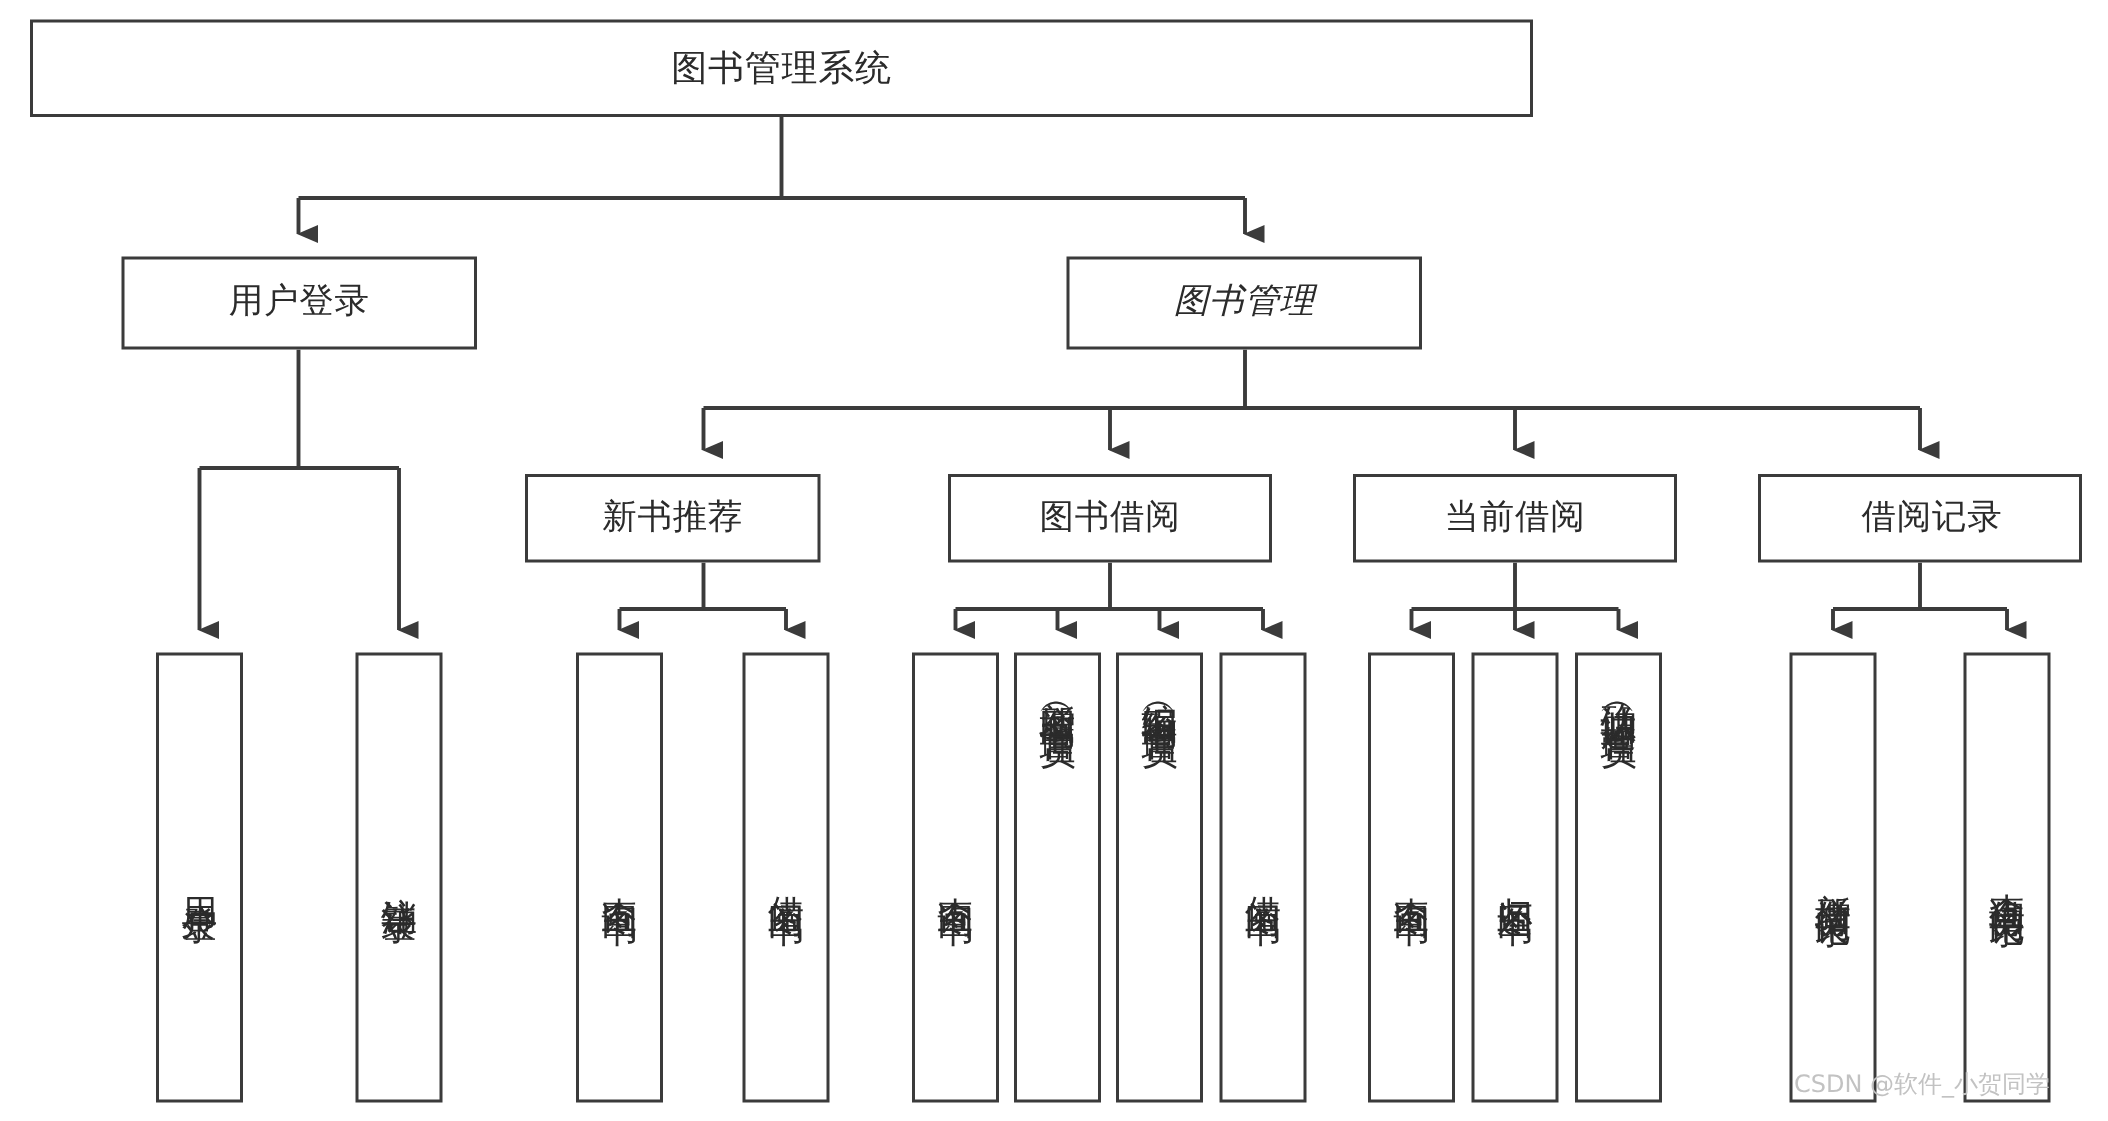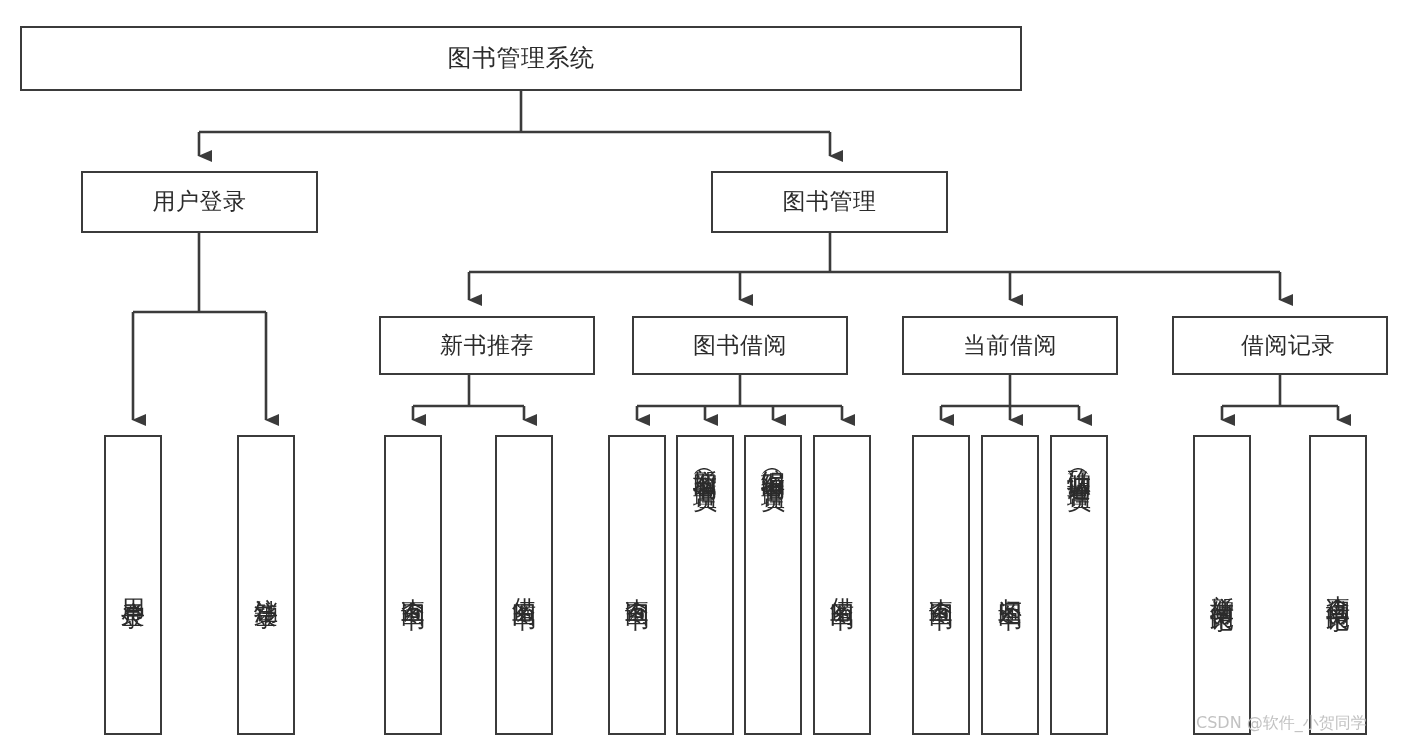--- a/index.html
+++ b/index.html
@@ -126,33 +126,33 @@
       <path d="M1010,406 L1010,420" marker-end="url(#arrow)"></path>
       <path d="M1079,406 L1079,420" marker-end="url(#arrow)"></path>
 
       <path d="M1280,375 L1280,406"></path>
       <path d="M1222,406 L1338,406"></path>
       <path d="M1222,406 L1222,420" marker-end="url(#arrow)"></path>
       <path d="M1338,406 L1338,420" marker-end="url(#arrow)"></path>
     </g>
   </svg>
 
-  <div class="node horiz root" style="left:20px; top:26px; width:1002px; height:65px;">
+  <div class="node horiz root" style="left:20px; top:13px; width:1002px; height:65px;">
     <span class="label">图书管理系统</span>
   </div>
 
   <div class="node horiz" style="left:81px; top:171px; width:237px; height:62px;">
     <span class="label">用户登录</span>
   </div>
 
-  <div class="node horiz" style="left:711px; top:171px; width:237px; height:62px;">
+  <div class="node horiz" style="left:711px; top:171px; width:237px; height:62px;font-style:italic;">
     <span class="label">图书管理</span>
   </div>
 
-  <div class="node horiz" style="left:379px; top:316px; width:216px; height:59px;">
+  <div class="node horiz" style="left:350px; top:316px; width:197px; height:59px;">
     <span class="label">新书推荐</span>
   </div>
 
   <div class="node horiz" style="left:902px; top:316px; width:216px; height:59px;">
     <span class="label">当前借阅</span>
   </div>
 
   <div class="node horiz" style="left:632px; top:316px; width:216px; height:59px;">
     <span class="label">图书借阅</span>
   </div>

